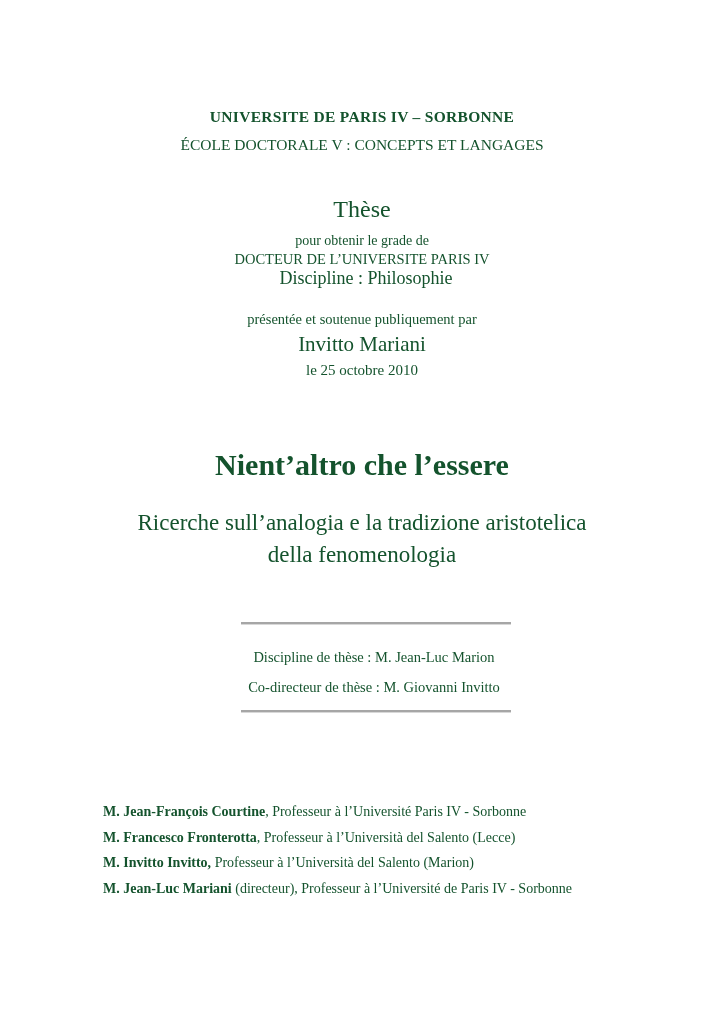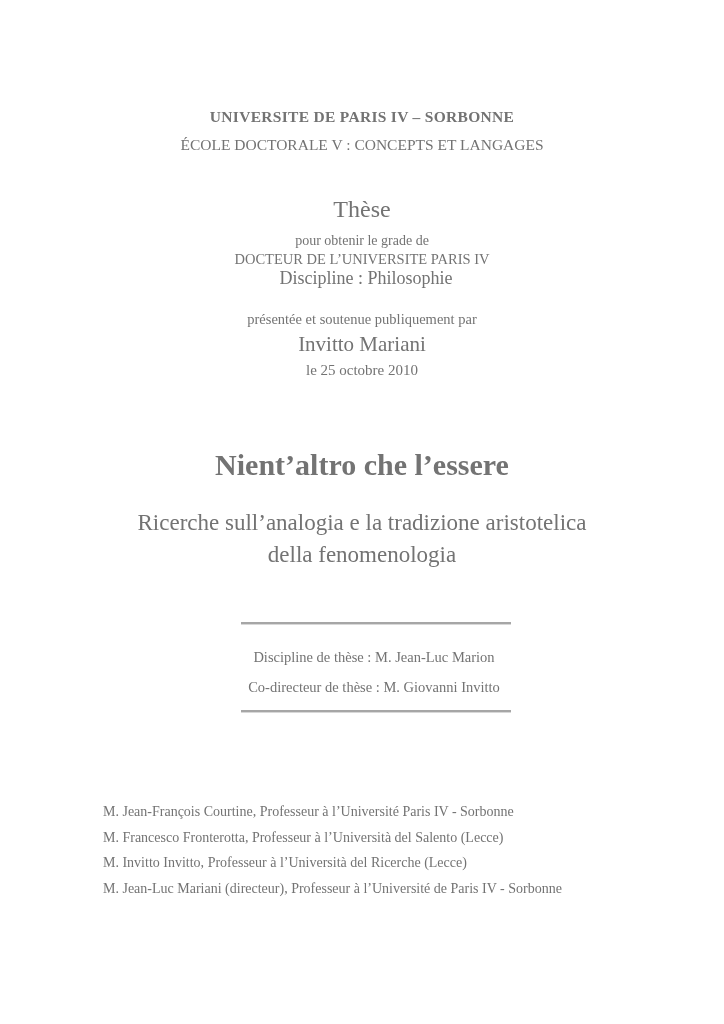--- a/index.html
+++ b/index.html
@@ -3,21 +3,21 @@
 <meta charset="utf-8">
 <style>
   html, body { margin: 0; padding: 0; background: #e8e8e8; }
   .page {
     position: relative;
     width: 724px;
     height: 1024px;
     margin: 0 auto;
     background: #ffffff;
     font-family: "Liberation Serif", "DejaVu Serif", serif;
-    color: #737373;
+    color: #14532d;
     overflow: hidden;
   }
   .c {
     position: absolute;
     left: 0;
     right: 0;
     text-align: center;
     margin: 0;
     white-space: nowrap;
   }
@@ -59,21 +59,21 @@
   .jury-heading { margin: 0; line-height: 26px; white-space: nowrap; }
   .jury-word    { font-size: 23px; }
   .jury-note    { font-size: 14px; margin-left: 5px; }
   .jury-list    { margin: 10px 0 0 0; padding: 0; list-style: none; }
   .jury-row {
     margin: 0 0 8.5px 0;
     font-size: 14px;
     line-height: 17px;
     white-space: nowrap;
   }
-  .jury-name { font-weight: normal; text-align: center; }
+  .jury-name { font-weight: bold; text-align: center; }
 </style>
 </head>
 <body>
 
 <div class="page">
 
   <p class="c university">UNIVERSITE DE PARIS IV – SORBONNE</p>
   <p class="c school">ÉCOLE DOCTORALE V : CONCEPTS ET LANGAGES</p>
 
   <p class="c these">Thèse</p>
@@ -97,21 +97,21 @@
 
   <div class="jury-block">
     <ul class="jury-list">
       <li class="jury-row">
         <span class="jury-name">M. Jean-François Courtine</span><span>, Professeur à l’Université Paris IV - Sorbonne</span>
       </li>
       <li class="jury-row">
         <span class="jury-name">M. Francesco Fronterotta</span><span>, Professeur à l’Università del Salento (Lecce)</span>
       </li>
       <li class="jury-row">
-        <span class="jury-name">M. Invitto Invitto,</span><span> Professeur à l’Università del Ricerche (Lecce)</span>
+        <span class="jury-name">M. Invitto Invitto,</span><span> Professeur à l’Università del Salento (Marion)</span>
       </li>
       <li class="jury-row">
         <span class="jury-name">M. Jean-Luc Mariani</span><span> (directeur), Professeur à l’Université de Paris IV - Sorbonne</span>
       </li>
     </ul>
   </div>
 
 </div>
 
 </body></html>

